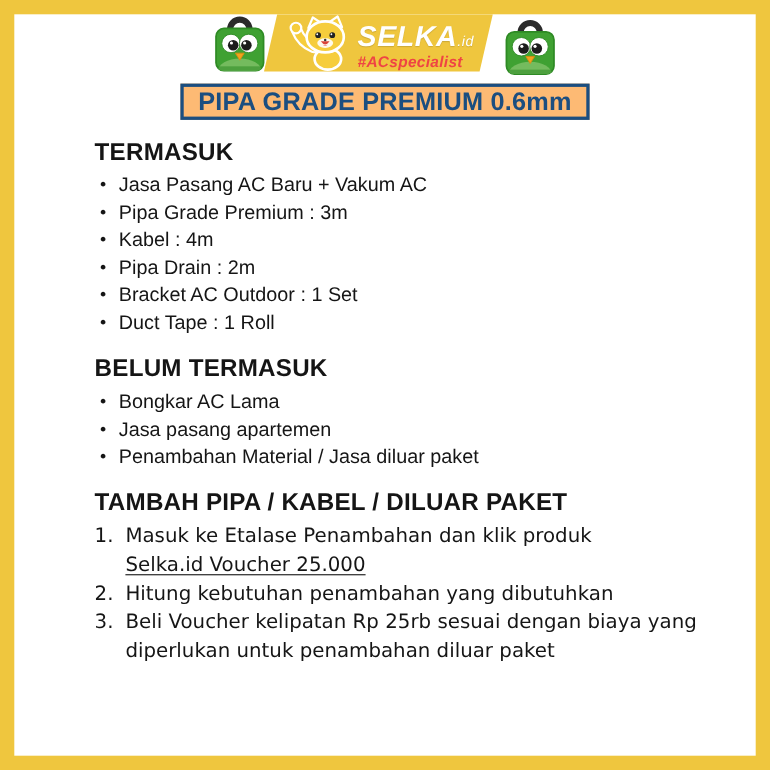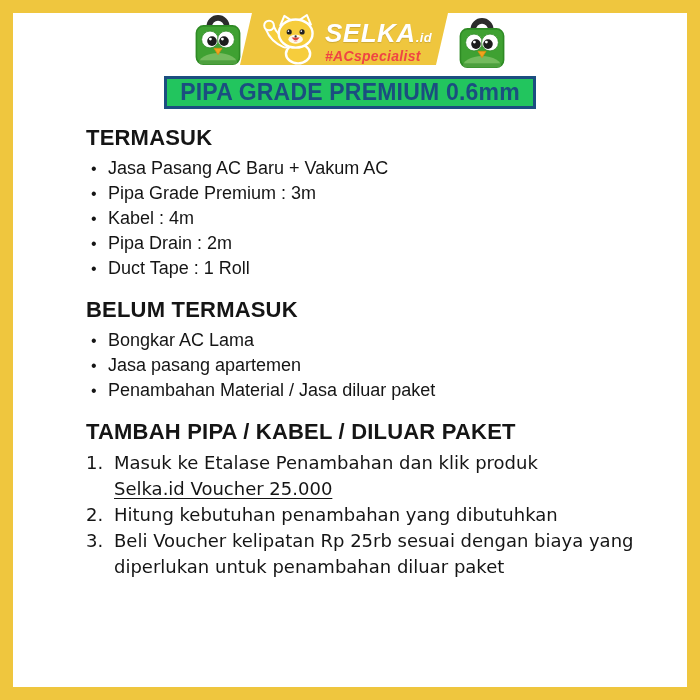--- a/index.html
+++ b/index.html
@@ -29,38 +29,38 @@
     position:absolute;top:0;left:248px;width:196px;height:54px;
     display:flex;align-items:center;gap:6px;
   }
   .cat{width:58px;height:54px;flex:0 0 auto;}
   .brand-text{display:flex;flex-direction:column;line-height:1;margin-top:2px;}
   .brand-name{
     color:#fff;font-style:italic;font-weight:bold;font-size:26px;
     letter-spacing:.5px;text-shadow:0 1px 1px rgba(0,0,0,.15);
     font-family:"Liberation Sans",sans-serif;
   }
-  .brand-name .suffix{font-size:13px;font-weight:bold;}
+  .brand-name .suffix{font-size:13px;font-weight:normal;}
   .brand-tagline{
     color:#ef4444;font-style:italic;font-weight:bold;font-size:14px;margin-top:3px;
     letter-spacing:.3px;
   }
   .bag{position:absolute;width:48px;height:57px;}
   .bag-left{left:181px;top:-2px;}
   .bag-right{left:445px;top:1px;}
   
   .title{
     margin-top:14px;text-align:center;font-size:25px;font-weight:bold;
     letter-spacing:.3px;color:var(--ink);line-height:26px;
   }
   .subtitle-box{
     margin:5px auto 0;width:-moz-fit-content;width:fit-content;
     border:3px solid var(--blue);padding:1px 13px;line-height:25px;
     font-size:23px;font-weight:bold;color:var(--blue);letter-spacing:.2px;
-    background:#22c55e;
+    background:#fdba74;
   }
   
   .sections{padding:0 36px 0 73px;}
   .section h2{
     font-size:22px;font-weight:bold;letter-spacing:.2px;
     line-height:24px;margin:17px 0 6px;color:var(--ink);
   }
   .plain-list{list-style:none;}
   .plain-list li{
     position:relative;padding-left:22px;line-height:25px;font-size:18px;
@@ -168,20 +168,21 @@
 
   <div class="sections">
 
     <div class="section">
       <h2>TERMASUK</h2>
       <ul class="plain-list">
         <li>Jasa Pasang AC Baru + Vakum AC</li>
         <li>Pipa Grade Premium : 3m</li>
         <li>Kabel : 4m</li>
         <li>Pipa Drain : 2m</li>
+        <li>Bracket AC Outdoor : 1 Set</li>
         <li>Duct Tape : 1 Roll</li>
       </ul>
     </div>
 
     <div class="section">
       <h2>BELUM TERMASUK</h2>
       <ul class="plain-list">
         <li>Bongkar AC Lama</li>
         <li>Jasa pasang apartemen</li>
         <li>Penambahan Material / Jasa diluar paket</li>

